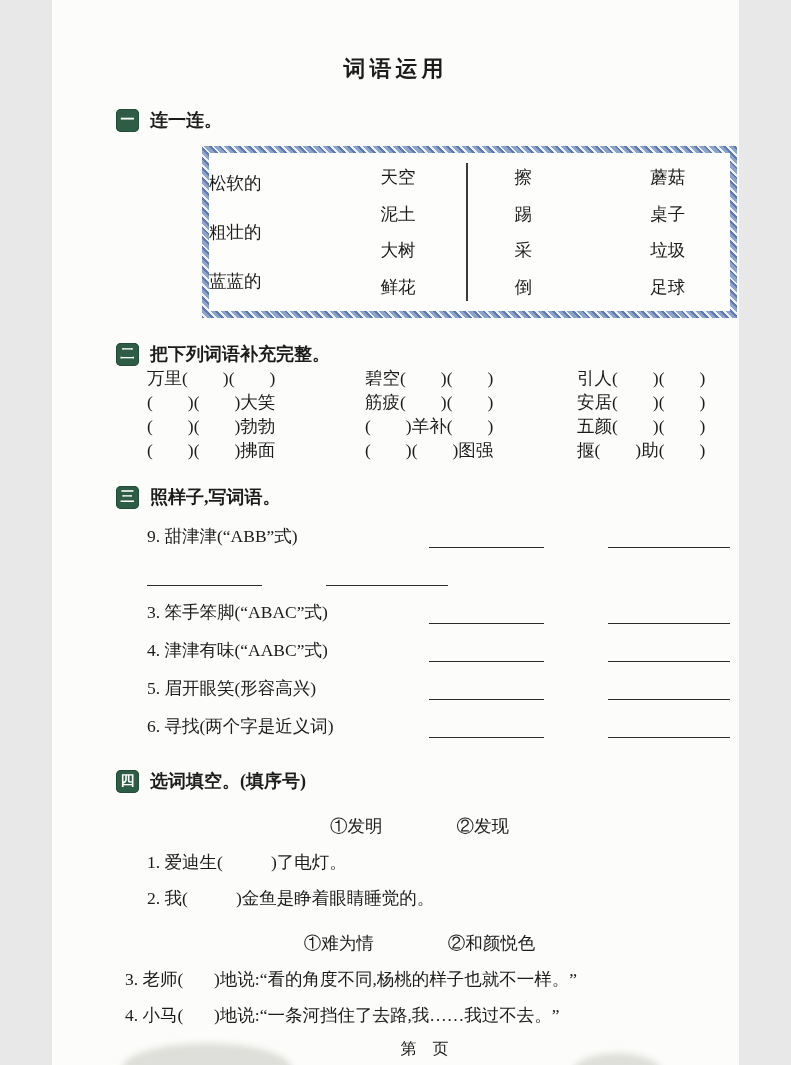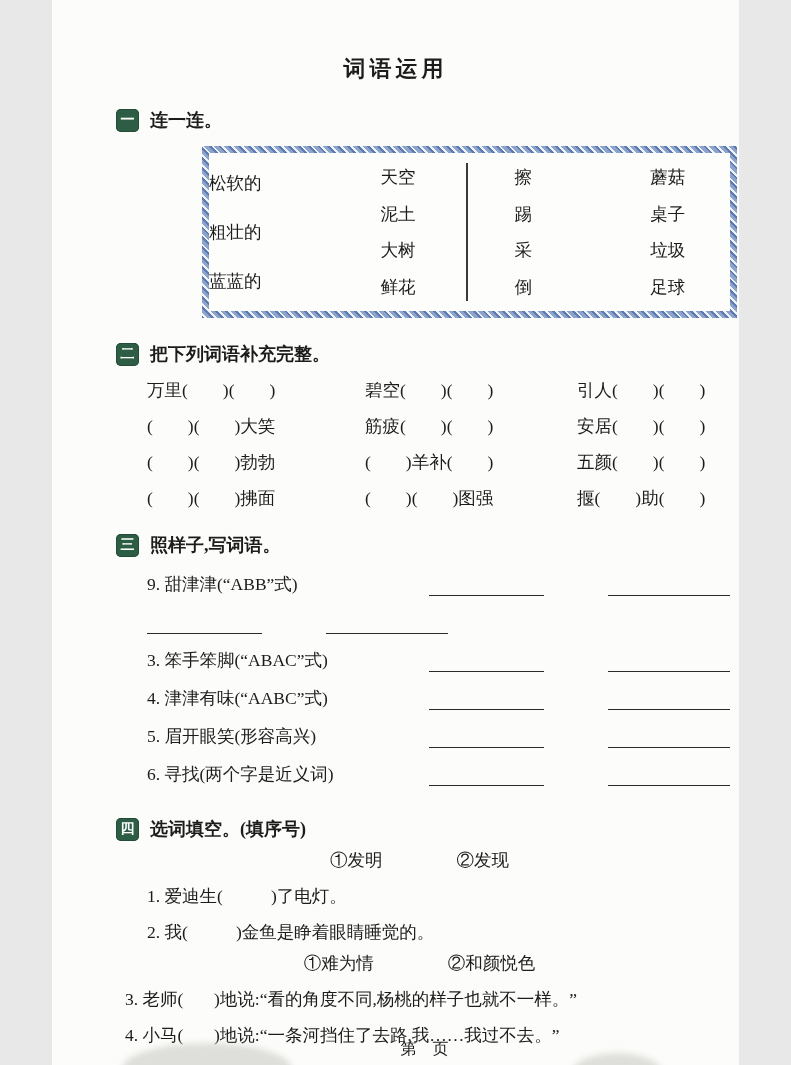--- a/index.html
+++ b/index.html
@@ -31,35 +31,35 @@
     padding:6px 0;
   }
   .c-col { display:flex; flex-direction:column; justify-content:space-around; font-size:17.5px; }
   .c-col.adj { width:172px; }
   .c-col.noun { width:86px; }
   .v-divider { width:2px; background:#3a3a3a; margin:4px 0 4px 0; }
   .c-col.verb { width:100px; padding-left:46px; }
   .c-col.obj { width:80px; padding-left:36px; }
   
   .grid2 {
-    margin:13px 0 0 95px; display:grid;
+    margin:1px 0 0 95px; display:grid;
     grid-template-columns: 218px 212px auto;
-    row-gap:14px; font-size:17.5px; white-space:pre; line-height:22px;
+    row-gap:2px; font-size:17.5px; white-space:pre; line-height:22px;
   }
   
   .list3 { margin:8px 0 0 95px; }
   .list3 .item { display:flex; align-items:center; height:38px; font-size:17.5px; }
   .list3 .label { width:282px; white-space:pre; }
   .blank {
     border-bottom:1.6px solid #2a2a2a; align-self:flex-end; margin-bottom:7px;
   }
   .blank.b1 { width:115px; margin-left:0; }
   .blank.b2 { width:122px; margin-left:64px; }
   
-  .opts { display:flex; justify-content:center; gap:74px; font-size:17.5px; margin-top:7px;padding-left:48px; }
+  .opts { display:flex; justify-content:center; gap:74px; font-size:17.5px; margin-top:21px;padding-left:48px; }
   .q-item { margin:12px 0 0 95px; font-size:17.5px; white-space:pre; line-height:24px; }
   .q-item.wide { margin-left:73px; }
   
   .footer {
     position:absolute; left:0; bottom:5px; width:100%;
     text-align:center; font-size:16px; letter-spacing:6px;padding-left:32px;
   }
   .blob { position:absolute; background:#cfcfc9; border-radius:50%; opacity:0.65; filter:blur(3px); }
   .blob.b-left { left:70px; bottom:-30px; width:170px; height:52px; }
   .blob.b-mid  { left:520px; bottom:-26px; width:90px; height:38px; }

